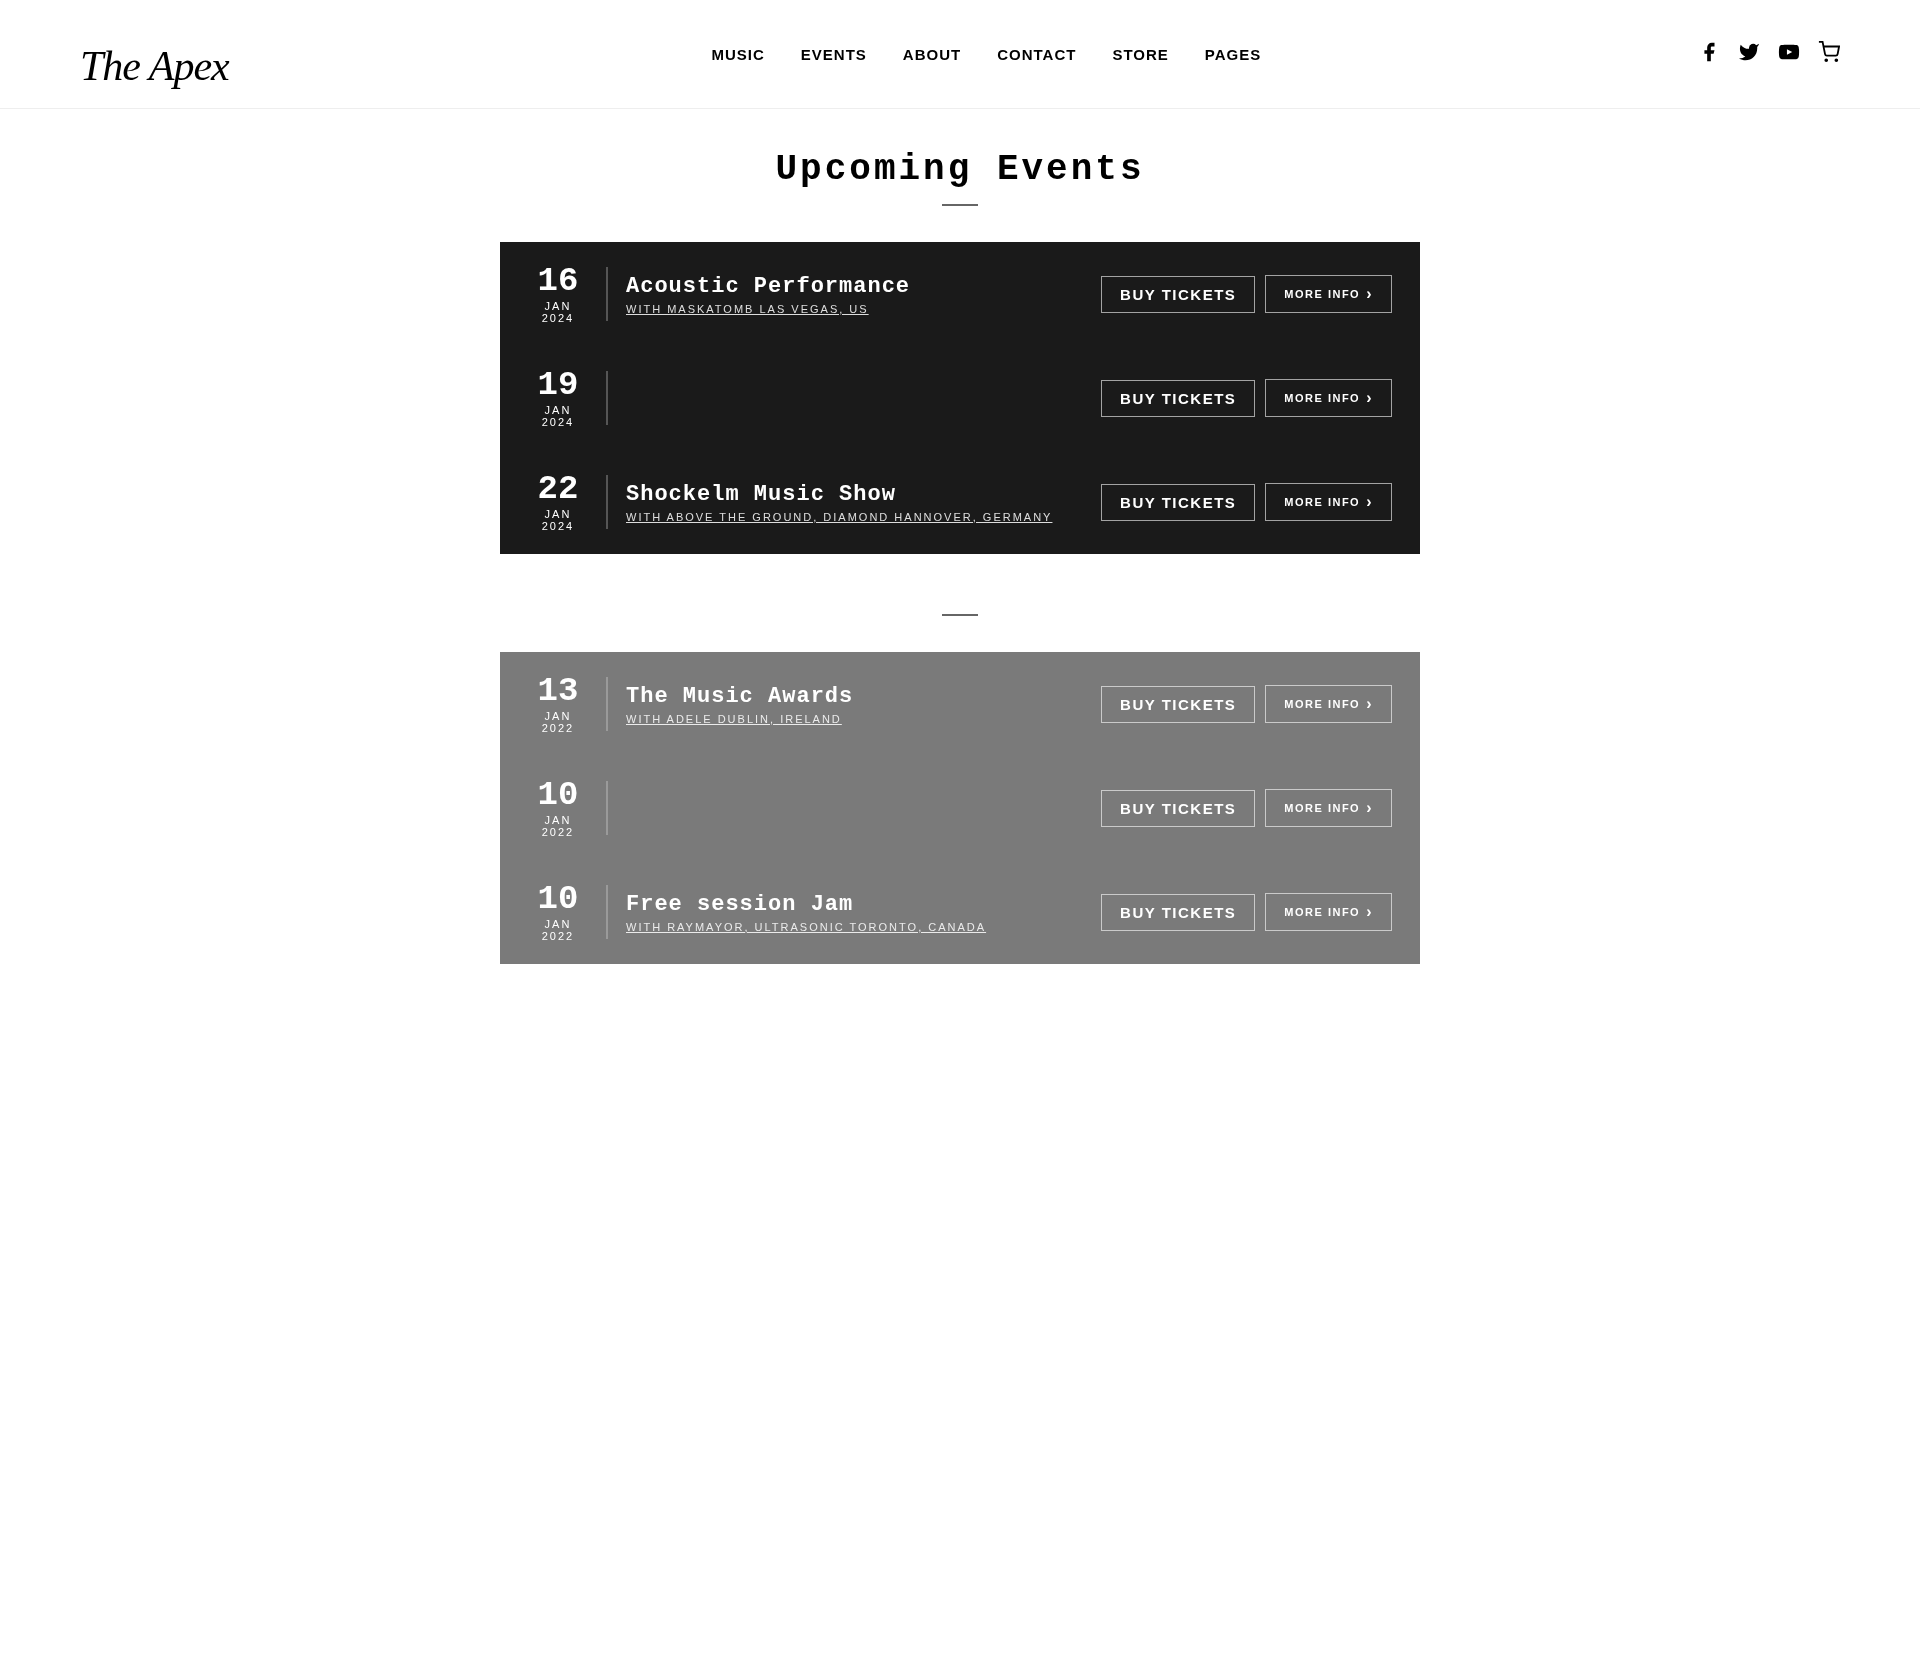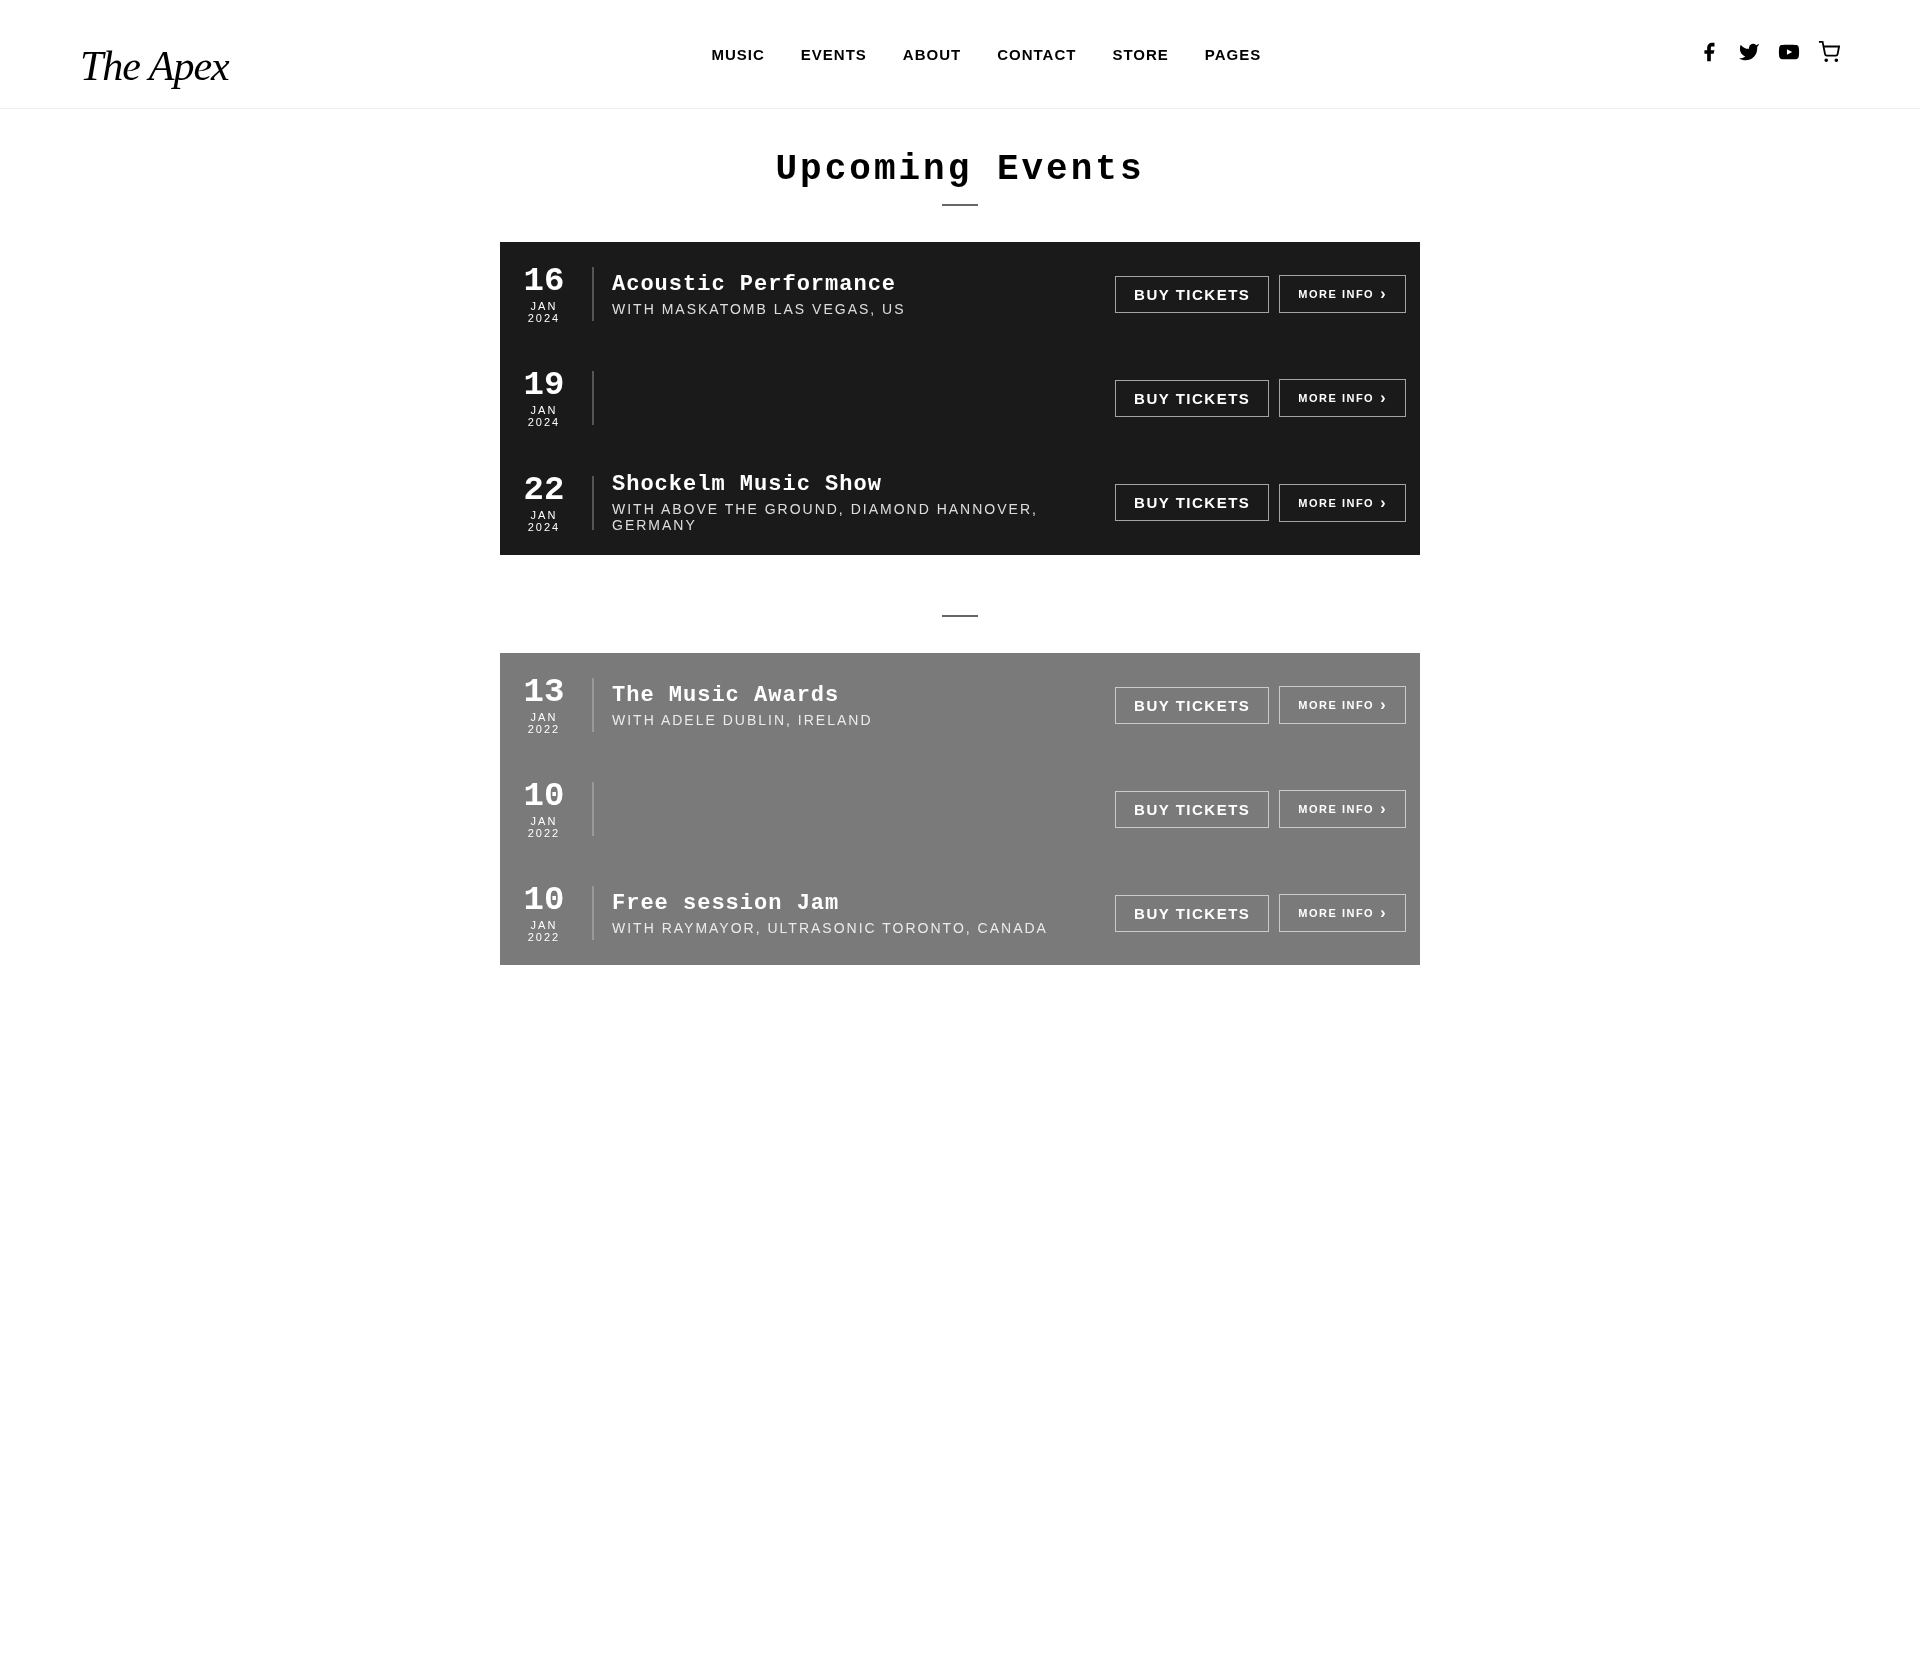--- a/index.html
+++ b/index.html
@@ -74,21 +74,21 @@
       display: flex;
       flex-direction: column;
       gap: 0;
       margin-bottom: 60px;
     }
 
     
     .event-row {
       display: flex;
       align-items: center;
-      padding: 22px 14px;
+      padding: 22px 28px;
       gap: 8px;
     }
     .event-row.dark {
       background: #1a1a1a;
       color: #fff;
     }
     .event-row.gray {
       background: #7a7a7a;
       color: #fff;
     }
@@ -129,24 +129,25 @@
       flex: 1;
     }
     .event-name {
       font-size: 22px;
       font-weight: 700;
       font-family: 'Courier New', monospace;
       letter-spacing: 1px;
       margin-bottom: 4px;
     }
     .event-subtitle {
-      font-size: 14px;
+      font-size: 11px;
       letter-spacing: 2px;
       text-transform: uppercase;
       opacity: 0.85;
+      text-decoration: underline;
     }
 
     .event-actions {
       display: flex;
       gap: 10px;
       align-items: center;
       margin-left: auto;
     }
 
     .btn-buy {

